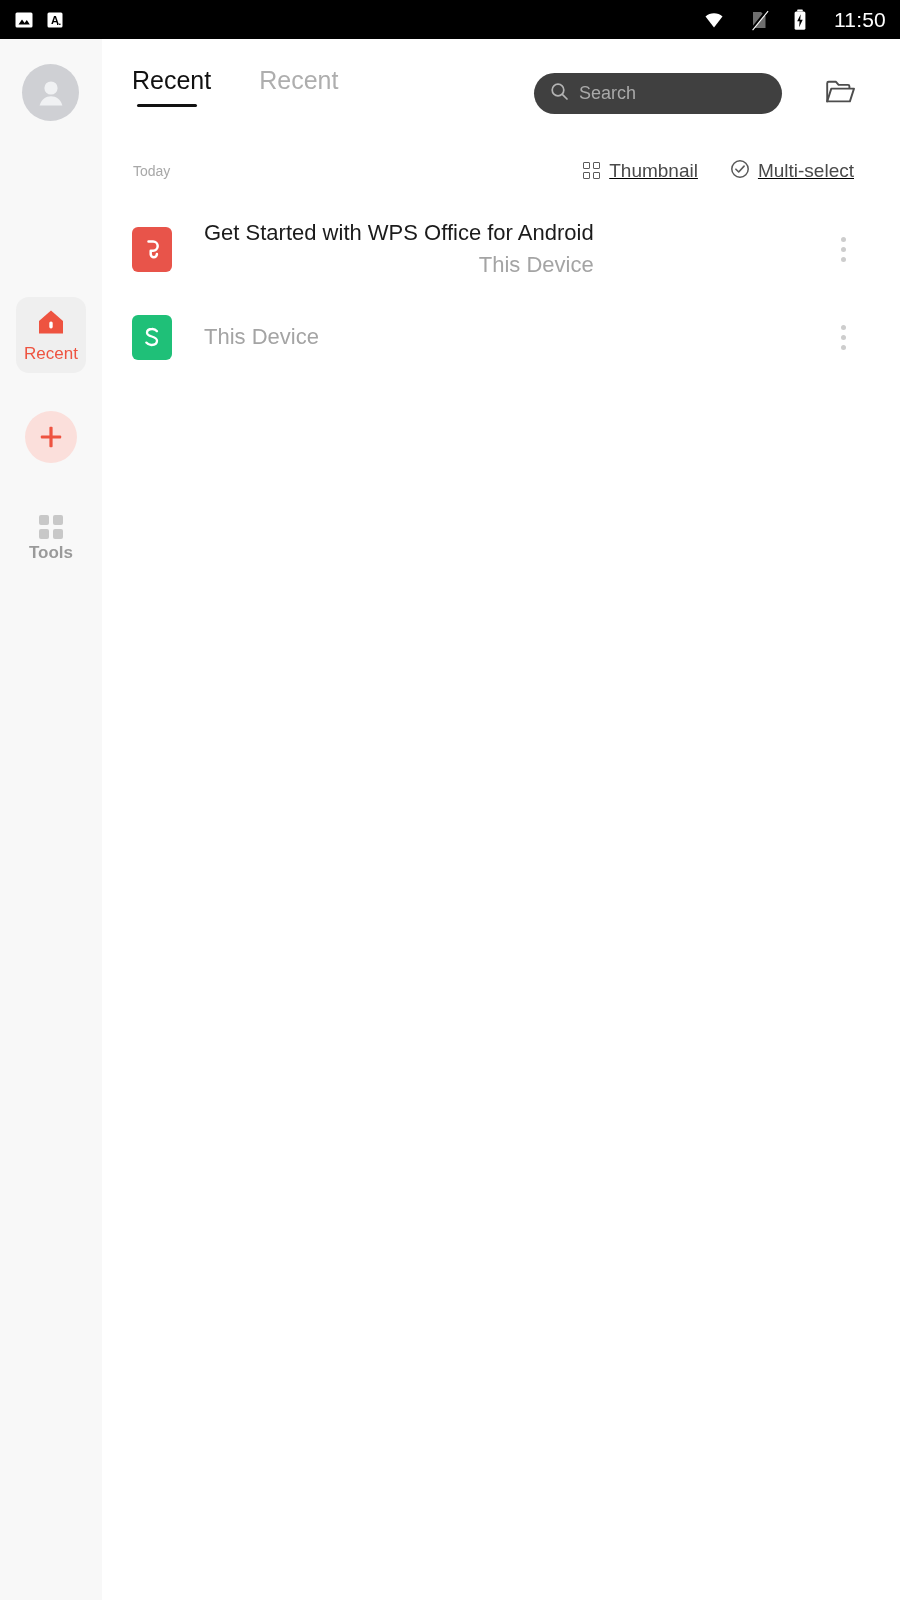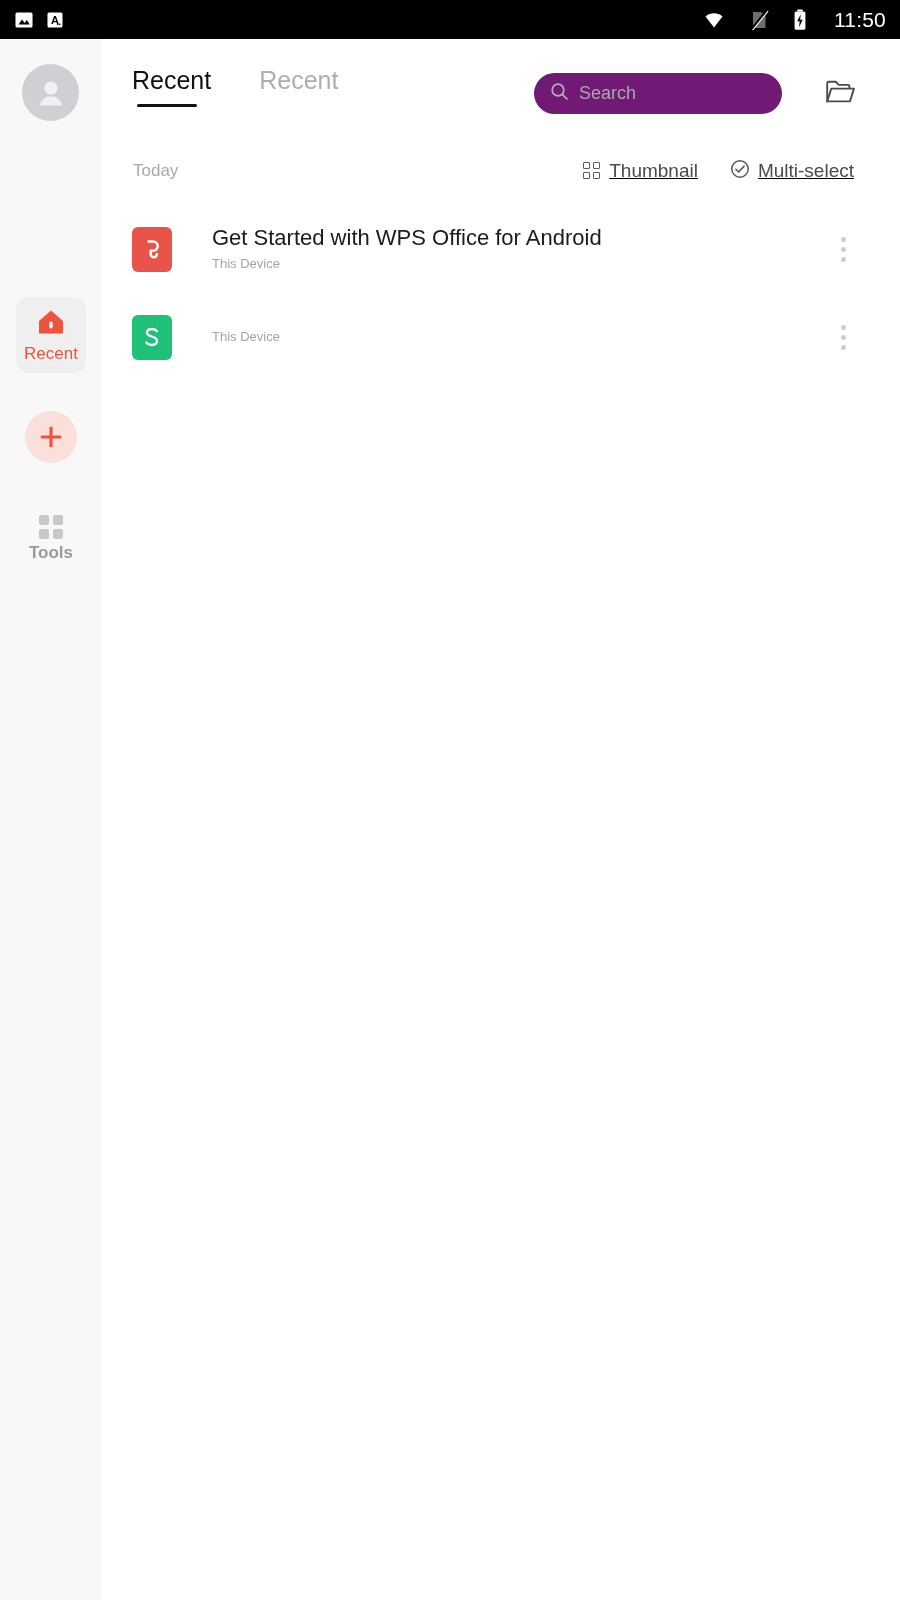--- a/index.html
+++ b/index.html
@@ -82,70 +82,70 @@
   .tab-label { font-size: 25px; color: #aeaeae; font-family: "Liberation Sans", sans-serif; }
   .tab.active .tab-label { color: #111111; font-weight: 500; }
   .tab.active::after {
     content: ""; position: absolute; left: 5px; bottom: 0;
     width: 60px; height: 3px; background: #111111; border-radius: 2px;
   }
 
   .searchbox {
     position: absolute; left: 432px; top: 34px;
     width: 248px; height: 41px;
-    background: #701a75; border-radius: 21px;
+    background: #404040; border-radius: 21px;
     display: flex; align-items: center; padding: 0 16px; gap: 10px;
   }
   .search-placeholder { font-size: 18px; color: #a9a9a9; font-family: "Liberation Sans", sans-serif; }
 
   .folder-btn {
     position: absolute; left: 718px; top: 37px;
     width: 40px; height: 36px;
     display: flex; align-items: center; justify-content: center;
   }
 
   
   .section-row {
     position: absolute; top: 110px; left: 0; width: 798px; height: 44px;
     display: flex; align-items: center;
   }
   .section-title {
-    position: absolute; left: 31px; font-size: 17px; color: #a8a8a8;
+    position: absolute; left: 31px; font-size: 14px; color: #a8a8a8;
     font-family: "Liberation Sans", sans-serif;
   }
   .view-actions {
     position: absolute; right: 46px; display: flex; align-items: center; gap: 32px;
   }
   .view-action { display: flex; align-items: center; gap: 8px; text-decoration: underline; }
   .view-action span {
     font-size: 19px; color: #4a4a4a; font-family: "Liberation Sans", sans-serif;
   }
   .thumb-grid {
     width: 18px; height: 18px;
     display: grid; grid-template-columns: 7px 7px; grid-template-rows: 7px 7px;
     gap: 3px;
   }
   .thumb-grid i { display: block; border: 1.6px solid #5a5a5a; border-radius: 1px; }
 
   
   .file-list { position: absolute; top: 166px; left: 0; width: 798px; }
   .file-row {
     position: relative; height: 88px;
-    display: flex; align-items: center; padding: 0 30px; gap: 8px;
+    display: flex; align-items: center; padding: 0 30px;
   }
   .file-icon {
     width: 40px; height: 45px; border-radius: 6px; flex: none;
     display: flex; align-items: center; justify-content: center;
   }
   .file-text { margin-left: 32px; display: flex; flex-direction: column; gap: 7px; }
   .file-name {
     font-size: 22px; color: #1b1b1b; font-family: "Liberation Sans", sans-serif; line-height: 1.1;
   }
   .file-sub {
-    font-size: 13px; color: #a4a4a4; font-family: "Liberation Sans", sans-serif; line-height: 1.1;
+    font-size: 22px; color: #a4a4a4; font-family: "Liberation Sans", sans-serif; line-height: 1.1; text-align: right;
   }
   .more-btn {
     position: absolute; right: 44px; top: 50%; transform: translateY(-50%);
     width: 26px; height: 32px;
     display: flex; flex-direction: column; align-items: center; justify-content: center; gap: 5px;
   }
   .more-btn i { width: 5px; height: 5px; border-radius: 50%; background: #cdcdcd; display: block; }
 </style>
 </head>
 <body>

